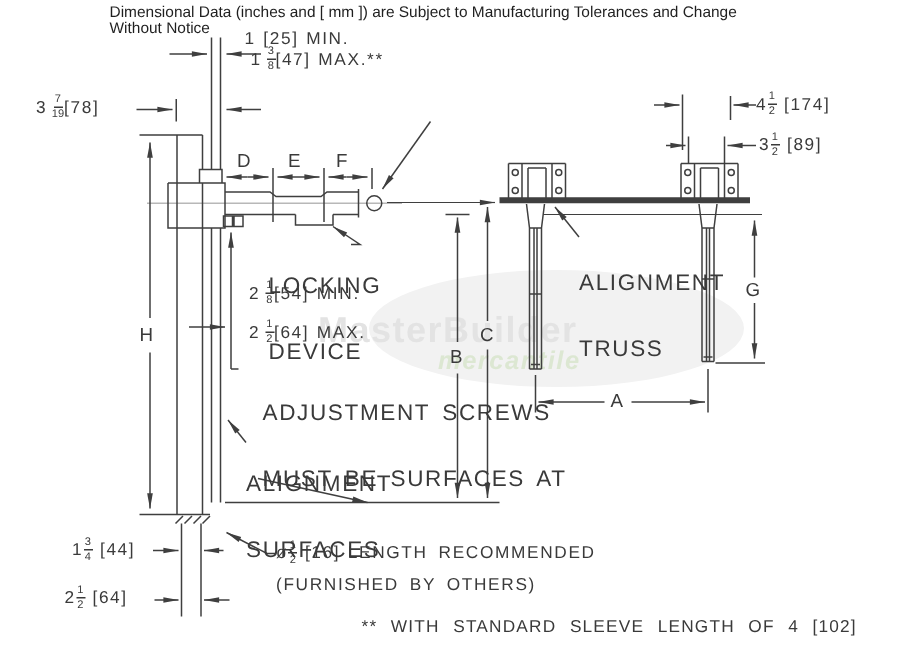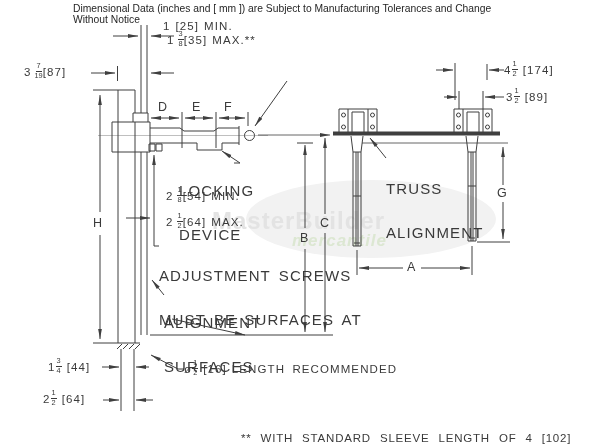--- a/index.html
+++ b/index.html
@@ -19,21 +19,21 @@
        word-spacing:3px;white-space:pre;line-height:14.5px;}
   .cadblock .ln{display:block;}
   .ml{margin-left:5px;}
   .ml2{margin-left:3px;}
   .frac{display:inline-flex;flex-direction:column;align-items:center;font-size:7.4px;
         letter-spacing:0;line-height:1.1;transform:translateY(-1px);}
   .frac .n{border-bottom:1px solid #3a3a3a;padding:0 1px 0.5px 1px;}
   .dletter{position:absolute;z-index:2;color:#3a3a3a;font-size:12.5px;letter-spacing:0;}
   .disclaimer{position:absolute;z-index:2;left:73px;top:3px;width:425px;color:#1f1f1f;
         font-size:10.3px;letter-spacing:0;word-spacing:0;}
-  .footnote{position:absolute;z-index:2;left:241px;top:432px;color:#3a3a3a;
+  .footnote{position:absolute;z-index:2;left:241px;top:412px;color:#3a3a3a;
         font-size:11.5px;letter-spacing:0.8px;word-spacing:5px;white-space:pre;}
 </style>
 </head>
 <body>
 
 <div class="stage">
 
   <div class="wm-ellipse" style="left:246px;top:180px;width:250px;height:78px;background:#f2f2f2;"></div>
   <div class="wm-t1" style="left:212px;top:207px;color:#e3e3e3;">MasterBuilder</div>
   <div class="wm-t2" style="left:292px;top:231px;color:#dce7d2;">mercantile</div>
@@ -169,31 +169,31 @@
     <span class="ml">[25]</span>
     <span class="ml">MIN.</span>
   </div>
 
   <div class="cad" style="left:167px;top:31px">
     <span>1</span>
     <span class="frac ml2">
       <span class="n">3</span>
       <span>8</span>
     </span>
-    <span>[35]</span>
+    <span>[47]</span>
     <span class="ml">MAX.**</span>
   </div>
 
   <div class="cad" style="left:24px;top:63px">
     <span>3</span>
     <span class="frac ml2">
       <span class="n">7</span>
       <span>19</span>
     </span>
-    <span>[87]</span>
+    <span>[78]</span>
   </div>
 
 
   <div class="dletter" style="left:158px;top:100px">D</div>
   <div class="dletter" style="left:192px;top:100px">E</div>
   <div class="dletter" style="left:224px;top:100px">F</div>
 
   <div class="cadblock" style="left:179px;top:155px">
     <span class="ln">LOCKING</span>
     <span class="ln">DEVICE</span>
@@ -212,21 +212,21 @@
   <div class="cad" style="left:166px;top:213px">
     <span>2</span>
     <span class="frac ml2">
       <span class="n">1</span>
       <span>2</span>
     </span>
     <span>[64]</span>
     <span class="ml">MAX.</span>
   </div>
 
-  <div class="cadblock" style="left:159px;top:240px">
+  <div class="cadblock" style="left:175px;top:240px">
     <span class="ln">ADJUSTMENT SCREWS</span>
     <span class="ln">MUST BE SURFACES AT</span>
   </div>
 
   <div class="cadblock" style="left:164px;top:287px">
     <span class="ln">ALIGNMENT</span>
     <span class="ln">SURFACES</span>
   </div>
 
   <div class="dletter" style="left:93px;top:216px">H</div>
@@ -253,20 +253,21 @@
 
   <div class="cad" style="left:184px;top:360px">
     <span>ø</span>
     <span class="frac">
       <span class="n">1</span>
       <span>2</span>
     </span>
     <span class="ml">[16]</span>
     <span class="ml">LENGTH RECOMMENDED</span>
   </div>
+  <div class="cad" style="left:184px;top:384px">(FURNISHED BY OTHERS)</div>
 
   <div class="footnote">** WITH STANDARD SLEEVE LENGTH OF 4 [102]</div>
 
   <div class="cad" style="left:504px;top:61px">
     <span>4</span>
     <span class="frac">
       <span class="n">1</span>
       <span>2</span>
     </span>
     <span class="ml">[174]</span>
@@ -274,20 +275,20 @@
   <div class="cad" style="left:506px;top:88px">
     <span>3</span>
     <span class="frac">
       <span class="n">1</span>
       <span>2</span>
     </span>
     <span class="ml">[89]</span>
   </div>
 
   <div class="cadblock" style="left:386px;top:153px">
+    <span class="ln">ALIGNMENT</span>
     <span class="ln">TRUSS</span>
-    <span class="ln">ALIGNMENT</span>
   </div>
 
   <div class="dletter" style="left:497px;top:186px">G</div>
   <div class="dletter" style="left:407px;top:260px">A</div>
 
 </div>
 
 </body></html>

